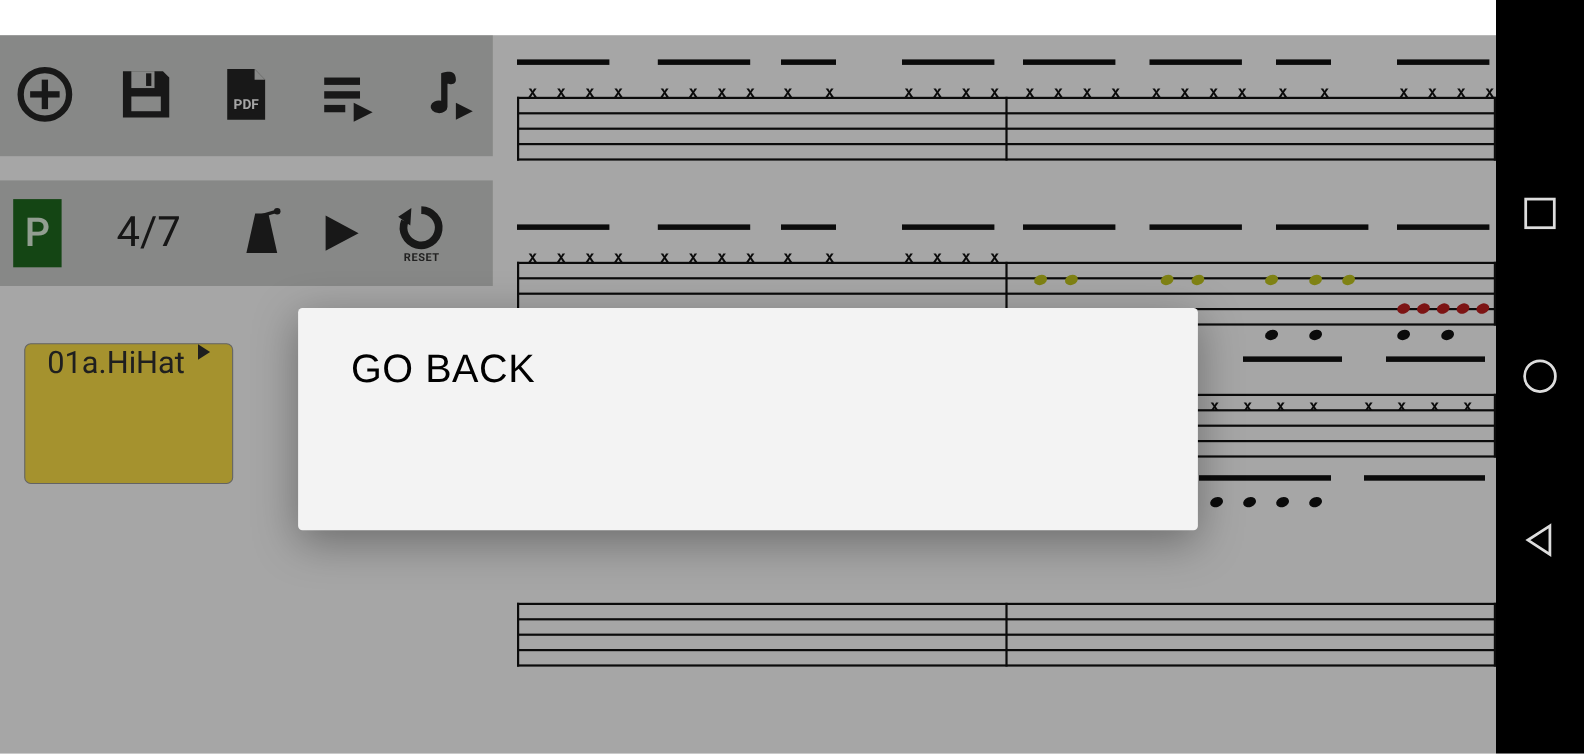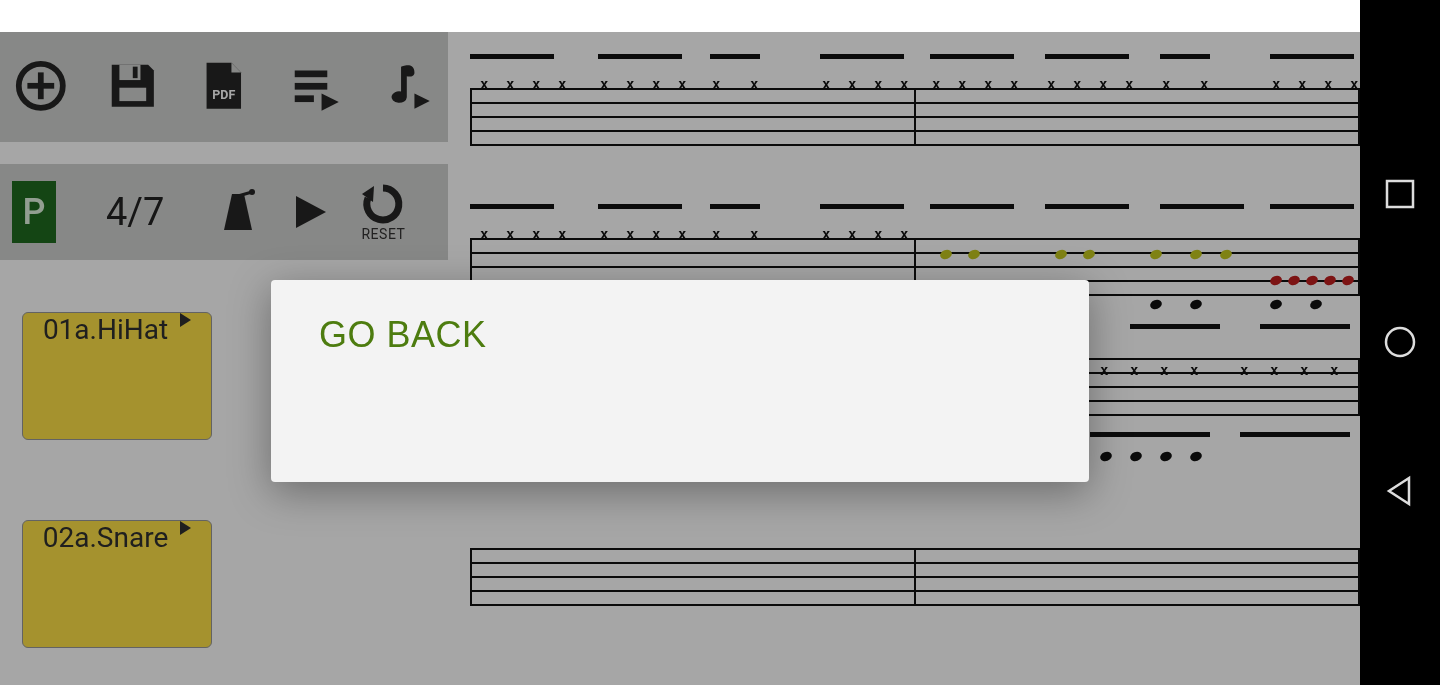--- a/index.html
+++ b/index.html
@@ -15,21 +15,21 @@
 
 
 .tb { position:absolute; left:0; top:0; width:448px; height:110px; background:#d0d1cf; display:flex; align-items:center; gap:38px; padding:0 14px; }
 .tb .icon { width:56px; height:56px; color:#222; }
 
 
 .tb2 { position:absolute; left:0; top:132px; width:448px; height:96px; background:#d0d1cf; display:flex; align-items:center; gap:30px; padding:0 12px; }
 .p-badge { width:44px; height:62px; background:#1f6a1f; color:#e0f3df; font-size:36px; font-weight:500; display:flex; align-items:center; justify-content:center; }
 .tsig { font-size:38px; color:#222; margin:0 20px; }
 .reset { display:flex; flex-direction:column; align-items:center; }
-.reset-label { font-size:14px; font-weight:400; color:#333; letter-spacing:0.5px; }
+.reset-label { font-size:10px; font-weight:700; color:#333; letter-spacing:0.5px; }
 
 
 .cards { position:absolute; left:22px; top:280px; display:flex; flex-direction:column; gap:80px; }
 .card { width:190px; height:128px; background:#fde047; border:1px solid #999; border-radius:6px; display:flex; align-items:flex-start; justify-content:center; gap:12px; }
 .card-label { font-size:28px; color:#303030; }
 .tri { width:0; height:0; border-left:11px solid #303030; border-top:7px solid transparent; border-bottom:7px solid transparent; }
 
 
 .canvas { position:absolute; left:470px; top:0; width:890px; height:685px; }
 .measure { position:absolute; border-left:2px solid #111; }
@@ -37,21 +37,21 @@
 .beam { position:absolute; height:5px; background:#111; }
 .xhead { position:absolute; font-size:14px; font-family:monospace; font-weight:900; color:#111; }
 .dot { position:absolute; width:12px; height:9px; border-radius:50%; background:#111; transform:rotate(-20deg); }
 .dot.y { background:#c3c820; }
 .dot.r { background:#c02020; }
 
 
 .dialog { position:absolute; left:271px; top:248px; width:818px; height:202px; background:#f3f3f3; border-radius:4px; box-shadow:0 10px 40px rgba(0,0,0,0.35); z-index:10; padding:34px 48px 26px; display:flex; flex-direction:column; justify-content:space-between; }
 .dialog h1 { font-size:40px; font-weight:500; color:#464646; }
 .dialog-actions { display:flex; justify-content:space-between; }
-.dialog-btn { font-size:36px; font-weight:500; color:#4d7c0f; background:none; border:none; cursor:pointer; letter-spacing:0.5px; }
+.dialog-btn { font-size:36px; font-weight:500; color:#000000; background:none; border:none; cursor:pointer; letter-spacing:0.5px; }
 
 
 .ico { fill:#252525; }
 </style>
 </head>
 <body>
 
 <div class="screen">
 
   <div class="tb">
@@ -115,24 +115,20 @@
           <path d="M25 6a16 16 0 1 1-15 10" fill="none" stroke="#252525" stroke-width="7"></path>
           <path class="ico" d="M4 12l12-8-1 16z"></path>
         </svg>
       <span class="reset-label">RESET</span>
     </div>
   </div>
 
   <div class="cards">
     <div class="card">
       <span class="card-label">01a.HiHat</span>
-      <span class="tri"></span>
-    </div>
-    <div class="card">
-      <span class="card-label">02a.Snare</span>
       <span class="tri"></span>
     </div>
 
   </div>
 
   <div class="canvas">
 
     <div class="measure" style="left:0;top:56px;height:58px;width:2px"></div>
     <div class="staff" style="left:0;top:56px;width:890px"></div>
     <div class="staff" style="left:0;top:70px;width:890px"></div>

